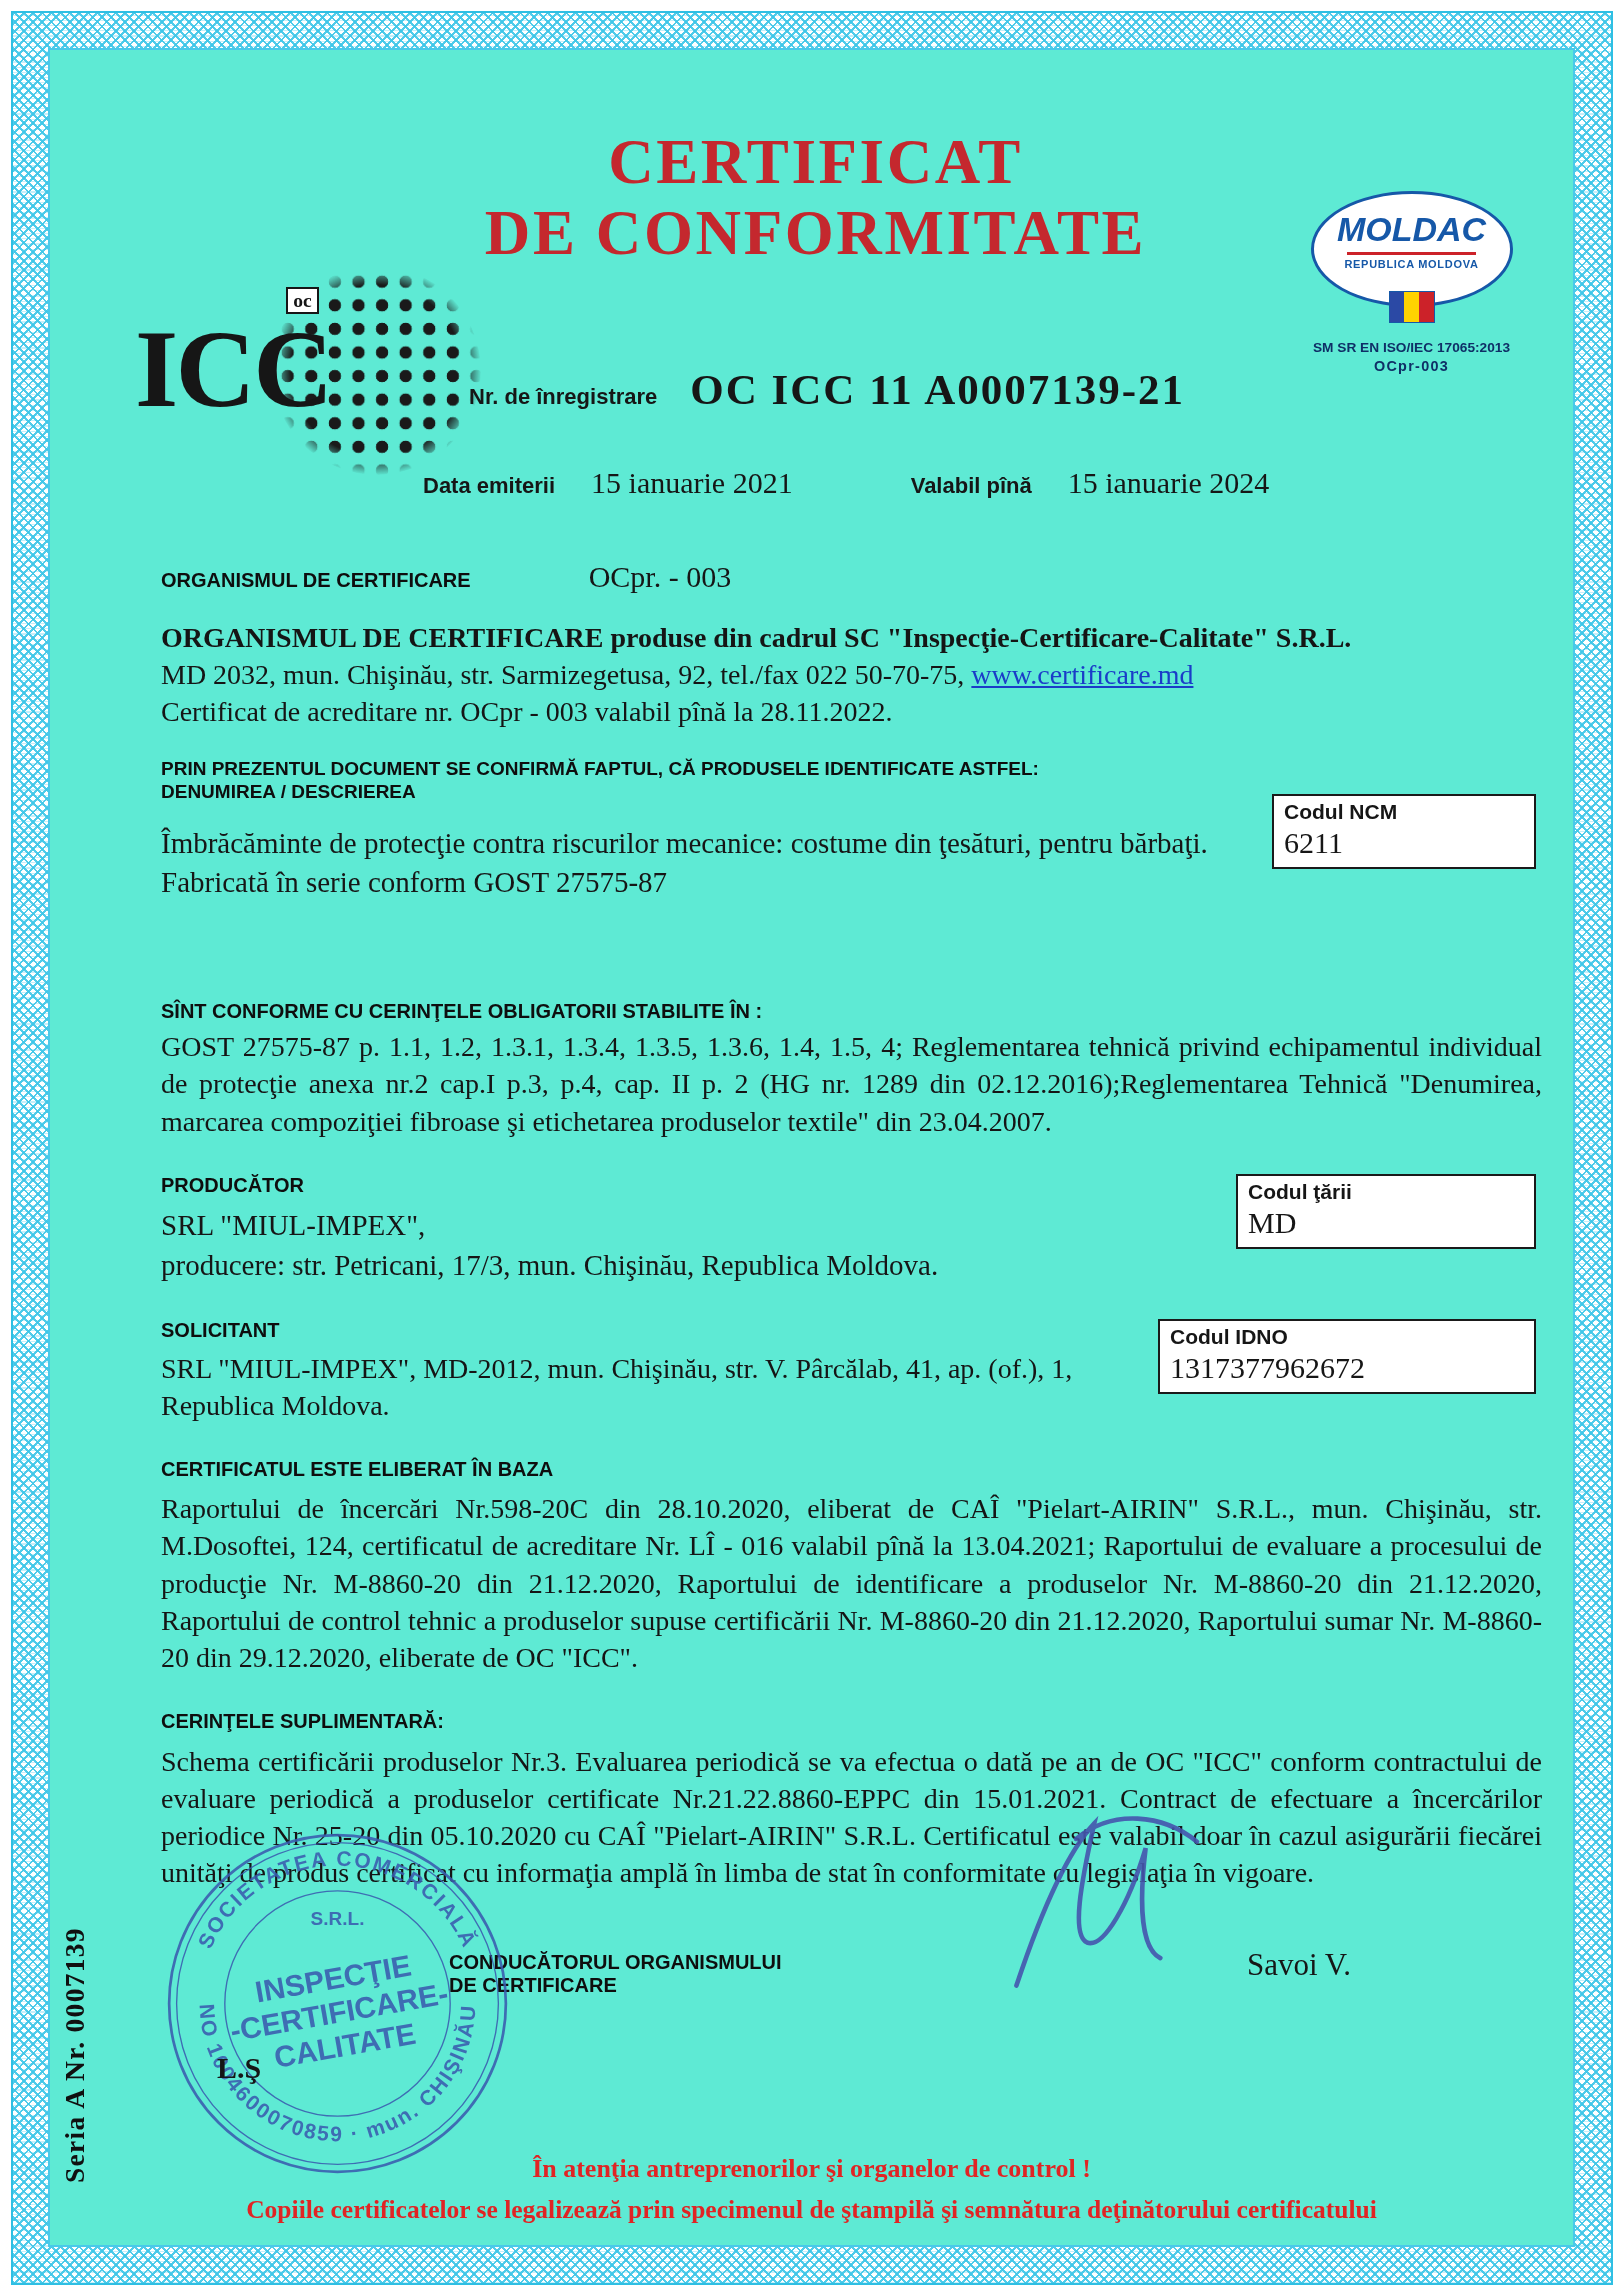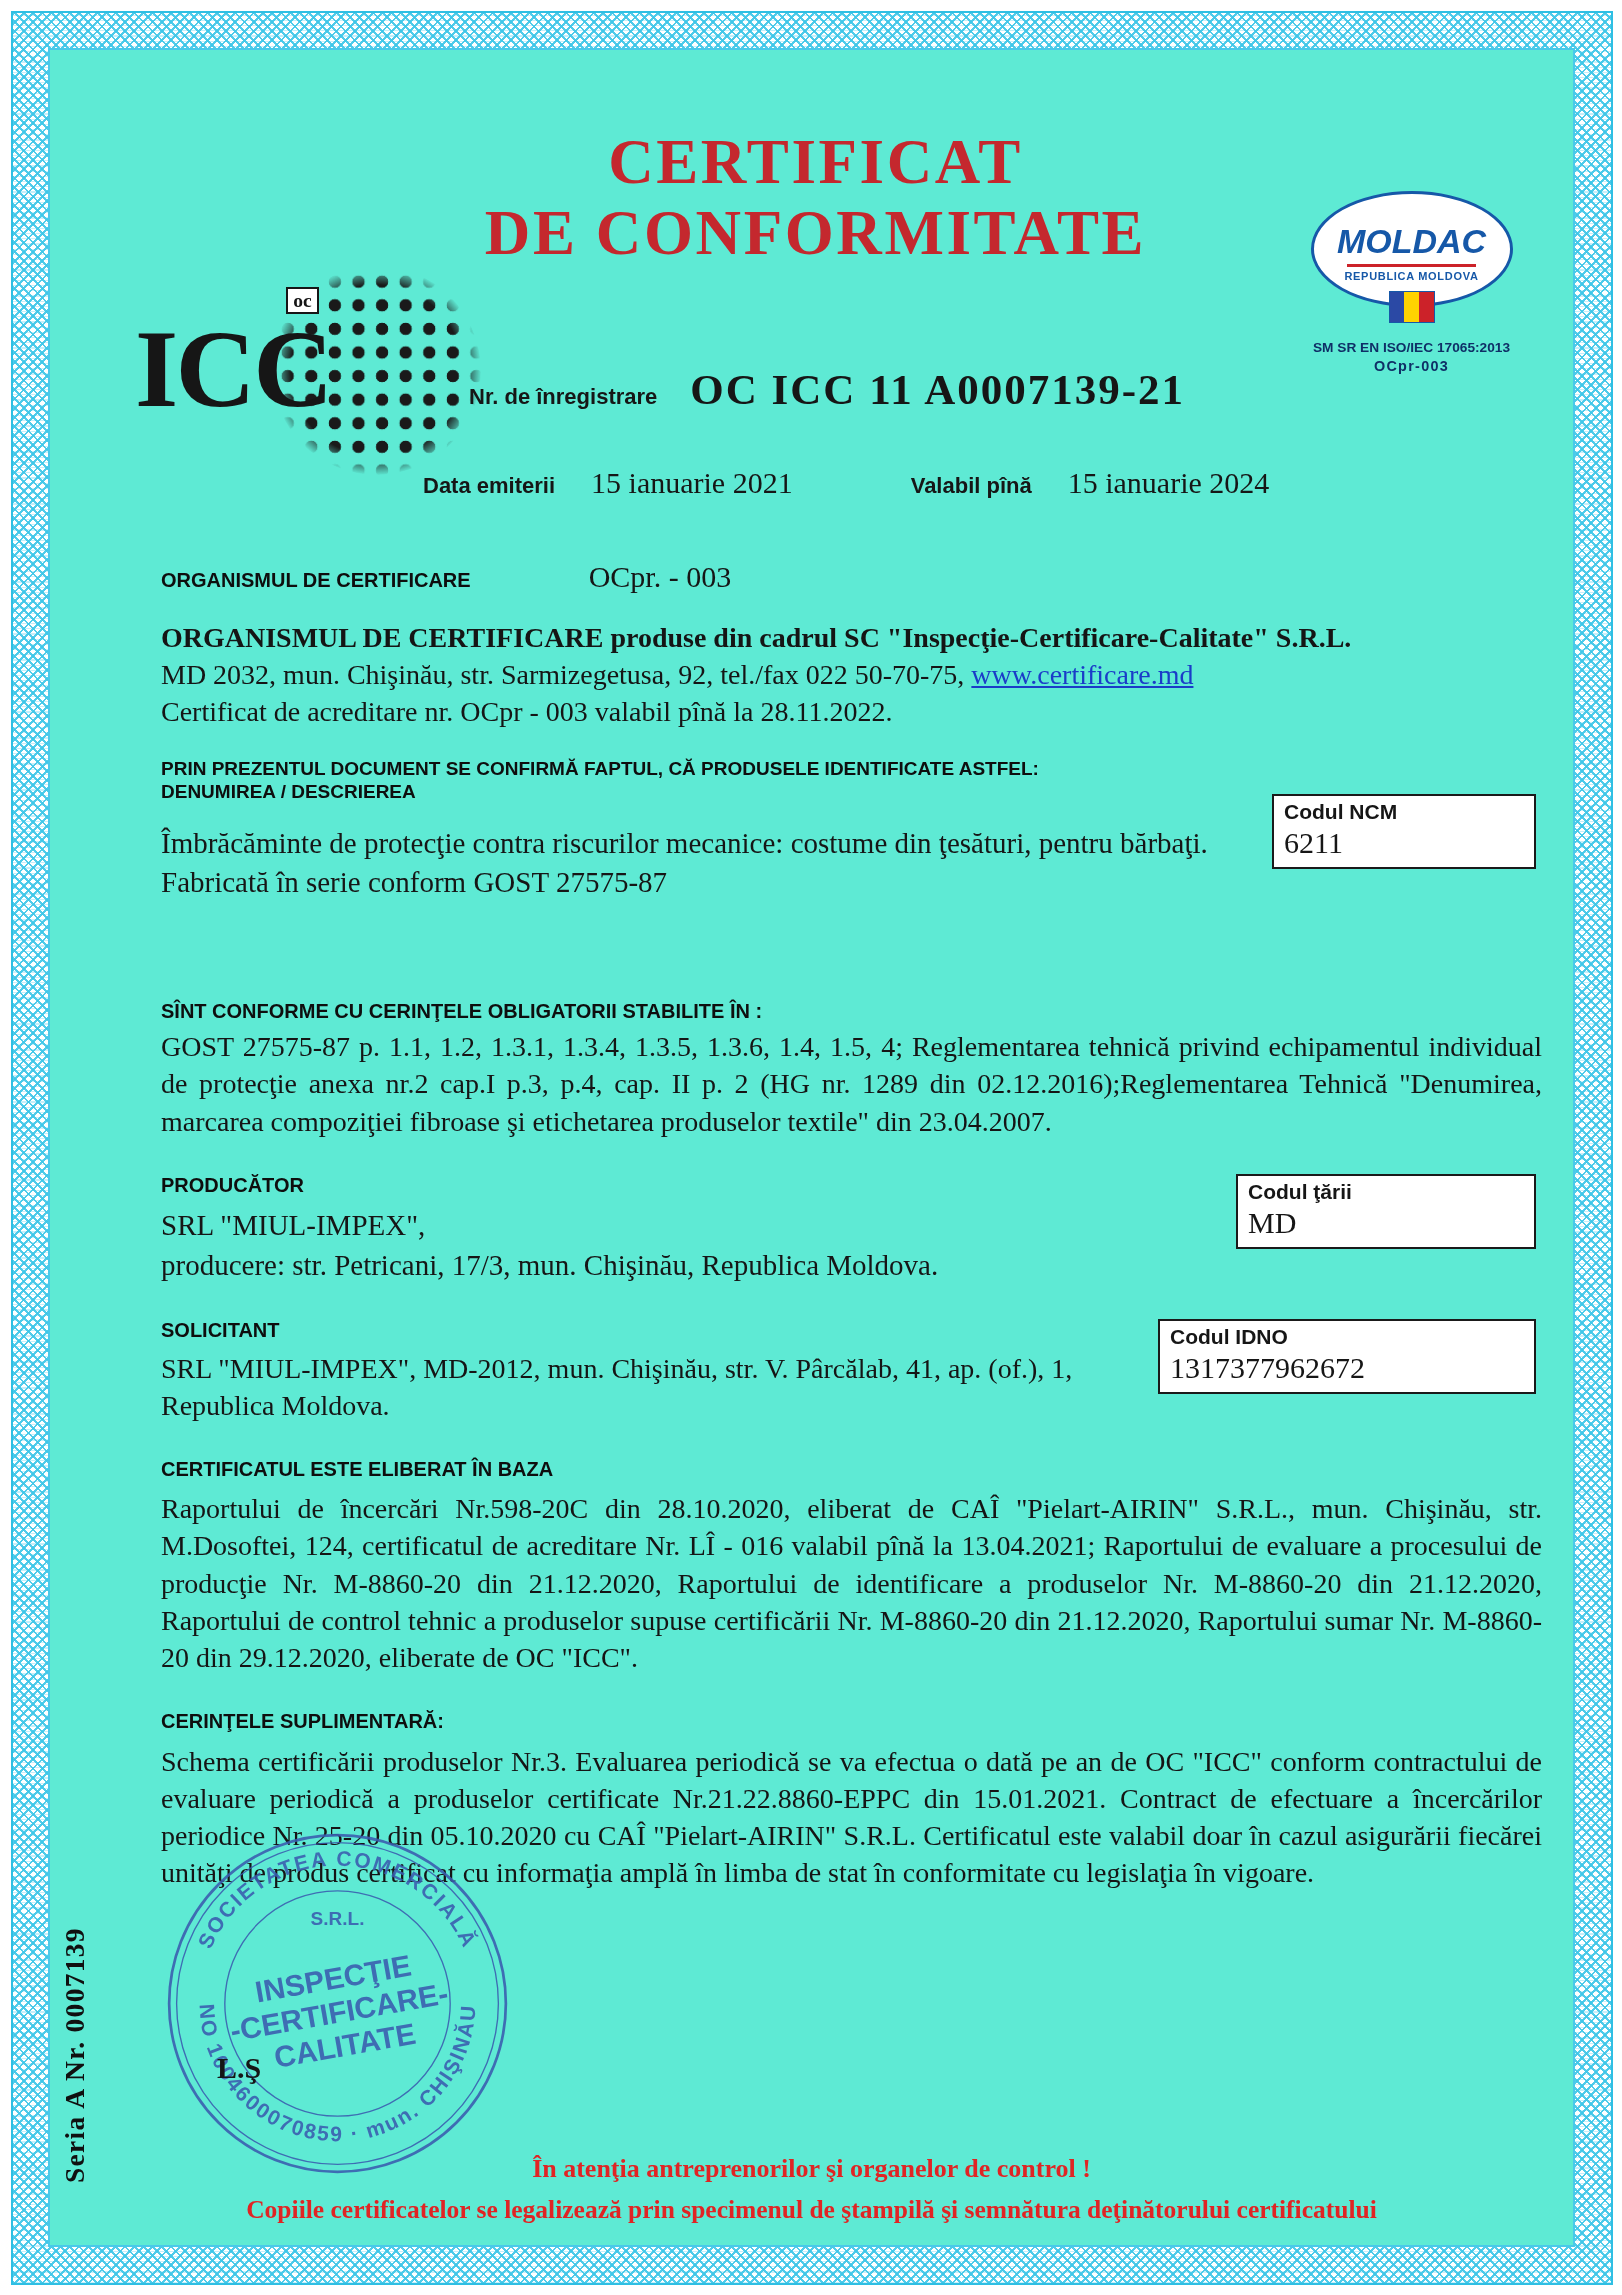--- a/index.html
+++ b/index.html
@@ -37,21 +37,21 @@
   .reg-label{font-weight:700;font-size:22px;}
   .reg-value{font-weight:700;font-size:43px;letter-spacing:2px;}
   .dates-row{position:absolute;left:262px;top:416px;display:flex;align-items:baseline;}
   .date-label{font-weight:700;font-size:22px;}
   .date-val{font-size:30px;margin-left:36px;}
   .date-gap{width:118px;}
 
   
   .moldac{position:absolute;right:26px;top:141px;width:209px;text-align:center;}
   .moldac-oval{position:relative;width:196px;height:110px;margin:0 auto;border:3.9px solid #1658a8;border-radius:50%;background:#fff;}
-  .moldac-name{font-family:"Liberation Sans",sans-serif;font-weight:700;font-style:italic;font-size:34px;color:#1658a8;margin-top:28px;}
+  .moldac-name{font-family:"Liberation Sans",sans-serif;font-weight:700;font-style:italic;font-size:34px;color:#1658a8;margin-top:16px;}
   .moldac-redline{width:66%;height:3.9px;background:#cc2229;margin:2.6px auto 2.6px;}
   .moldac-country{font-family:"Liberation Sans",sans-serif;font-weight:700;font-size:11px;color:#1658a8;letter-spacing:0.7px;}
   .moldova-flag{position:relative;width:44px;height:30px;margin:-15.7px auto 0;display:flex;border:1.3px solid #1658a8;z-index:2;background:#fff;}
   .moldova-flag span{flex:1;}
   .f-blue{background:#2b49a5;}.f-yellow{background:#ffd200;}.f-red{background:#cc2229;}
   .moldac-standard{font-family:"Liberation Sans",sans-serif;font-weight:700;font-size:13.7px;color:#0f2f66;margin-top:17px;}
   .moldac-code{font-family:"Liberation Sans",sans-serif;font-weight:700;font-size:14.4px;color:#0f2f66;letter-spacing:1.3px;margin-top:2.6px;}
 
   
   .org-row{display:flex;align-items:baseline;margin-top:52px;}
@@ -200,20 +200,33 @@
         <div class="h-small sec-head">SOLICITANT</div>
         <p class="p-body appl-body">SRL "MIUL-IMPEX", MD-2012, mun. Chişinău, str. V. Pârcălab, 41, ap. (of.), 1, Republica Moldova.</p>
       </div>
 
       <div class="h-small sec-head">CERTIFICATUL ESTE ELIBERAT ÎN BAZA</div>
       <p class="p-body just basis-body">Raportului de încercări Nr.598-20C din 28.10.2020, eliberat de CAÎ "Pielart-AIRIN" S.R.L., mun. Chişinău, str. M.Dosoftei, 124, certificatul de acreditare Nr. LÎ - 016 valabil pînă la 13.04.2021; Raportului de evaluare a procesului de producţie Nr. M-8860-20 din 21.12.2020, Raportului de identificare a produselor Nr. M-8860-20 din 21.12.2020, Raportului de control tehnic a produselor supuse certificării Nr. M-8860-20 din 21.12.2020, Raportului sumar Nr. M-8860-20 din 29.12.2020, eliberate de OC "ICC".</p>
 
       <div class="h-small sec-head">CERINŢELE SUPLIMENTARĂ:</div>
       <p class="p-body just add-body">Schema certificării produselor Nr.3. Evaluarea periodică se va efectua o dată pe an de OC "ICC" conform contractului de evaluare periodică a produselor certificate Nr.21.22.8860-EPPC din 15.01.2021. Contract de efectuare a încercărilor periodice Nr. 25-20 din 05.10.2020 cu CAÎ "Pielart-AIRIN" S.R.L. Certificatul este valabil doar în cazul asigurării fiecărei unităţi de produs certificat cu informaţia amplă în limba de stat în conformitate cu legislaţia în vigoare.</p>
 
+      <div class="sign-block">
+        <svg class="sign-svg" viewBox="0 0 300 220">
+          <g fill="none" stroke="#4556ae" stroke-width="5" stroke-linecap="round" opacity="0.9">
+            <path d="M55,205 C80,130 110,60 140,28 C125,95 115,150 132,158 C150,165 178,115 196,55 C188,120 192,165 212,175"></path>
+            <path d="M120,45 C160,12 215,18 252,48"></path>
+          </g>
+        </svg>
+        <div class="h-small sign-head">
+          <div>CONDUCĂTORUL ORGANISMULUI</div>
+          <div>DE CERTIFICARE</div>
+        </div>
+        <div class="signer">Savoi V.</div>
+      </div>
 
     </div>
 
     <svg class="stamp" viewBox="0 0 520 520">
       <g fill="none" stroke="#3a5caf">
         <circle cx="260" cy="260" r="248" stroke-width="4"></circle>
         <circle cx="260" cy="260" r="237" stroke-width="2"></circle>
         <circle cx="260" cy="260" r="166" stroke-width="2"></circle>
       </g>
       <defs>

